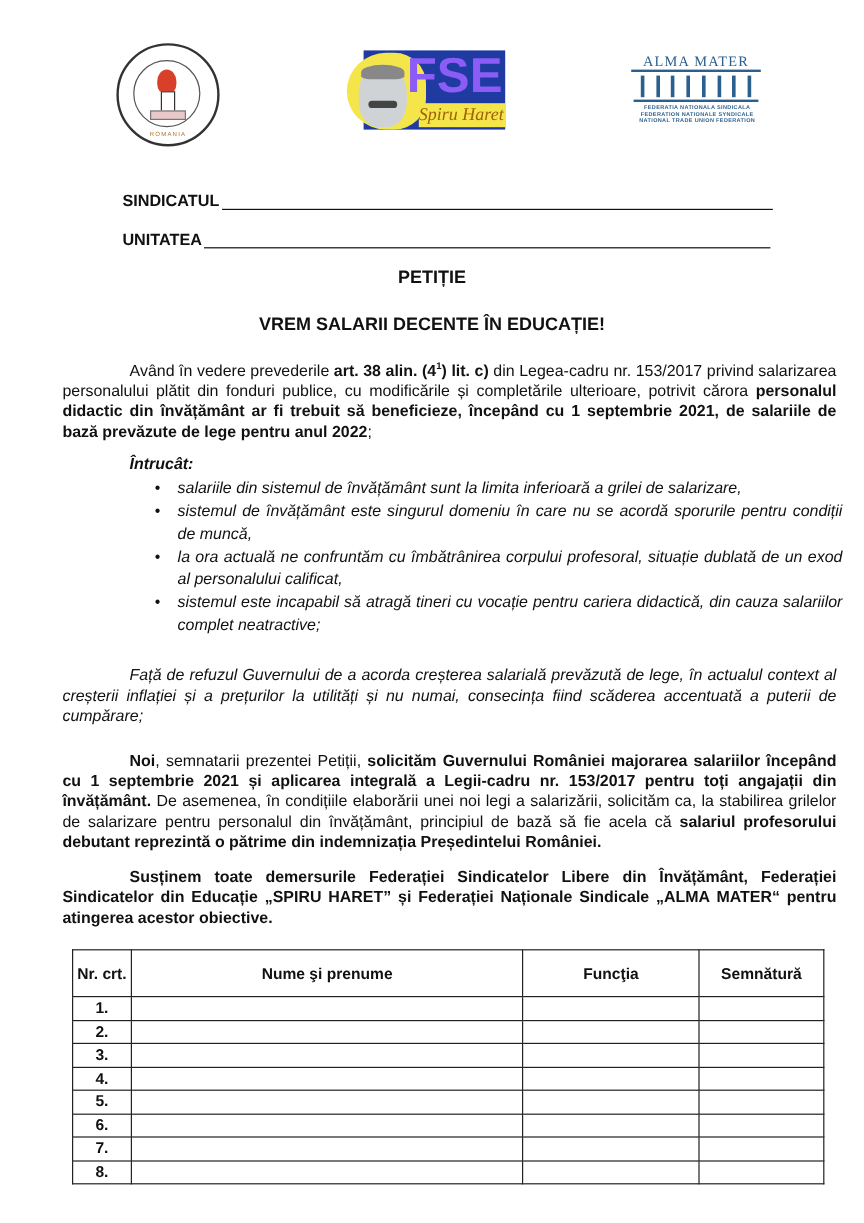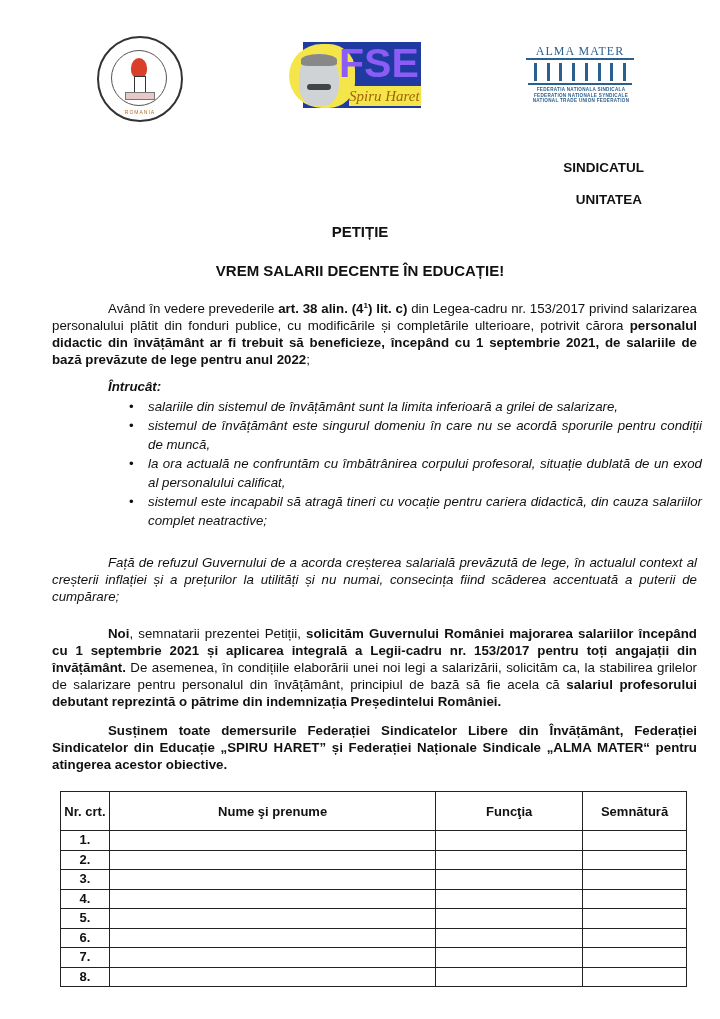--- a/index.html
+++ b/index.html
@@ -33,21 +33,21 @@
                   color: #2b5f8e; text-align: center; letter-spacing: 0.3px; font-weight: bold; }
 
   .seal-ring { position: absolute; left: 0; top: 0; width: 82px; height: 82px; border: 2px solid #333; border-radius: 50%; }
   .seal-inner { position: absolute; left: 14px; top: 14px; width: 54px; height: 54px; border: 1px solid #555; border-radius: 50%; }
   .seal-flame { position: absolute; left: 34px; top: 22px; width: 16px; height: 20px; background: #d9402a; border-radius: 50% 50% 40% 40%; }
   .seal-torch { position: absolute; left: 37px; top: 40px; width: 10px; height: 16px; border: 1px solid #333; background: #fff; }
   .seal-book { position: absolute; left: 28px; top: 56px; width: 28px; height: 6px; background: #e8c8c8; border: 1px solid #777; }
   .seal-text { position: absolute; left: 0; top: 73px; width: 86px; text-align: center; font-size: 5px; color: #b07020; letter-spacing: 1px; }
 
   
-  .field-row { position: absolute; font-weight: bold; font-size: 13.5px; display: flex; align-items: flex-end; flex-direction: column; }
+  .field-row { position: absolute; font-weight: bold; font-size: 13.5px; display: flex; align-items: flex-end; }
   .field-row .line { border-bottom: 1.2px solid #111; flex: 1; height: 14px; margin-left: 2px; }
   .row-sind { left: 102px; top: 160px; width: 542px; }
   .row-unit { left: 102px; top: 192px; width: 540px; }
 
   .title { position: absolute; left: 0; width: 720px; text-align: center; font-weight: bold; }
   .title-pet { top: 223px; font-size: 15px; }
   .title-main { top: 262px; font-size: 15px; }
 
   .para { position: absolute; left: 52px; width: 645px; font-size: 13.3px; line-height: 17px; text-align: justify; }
   .para b { font-weight: bold; }

